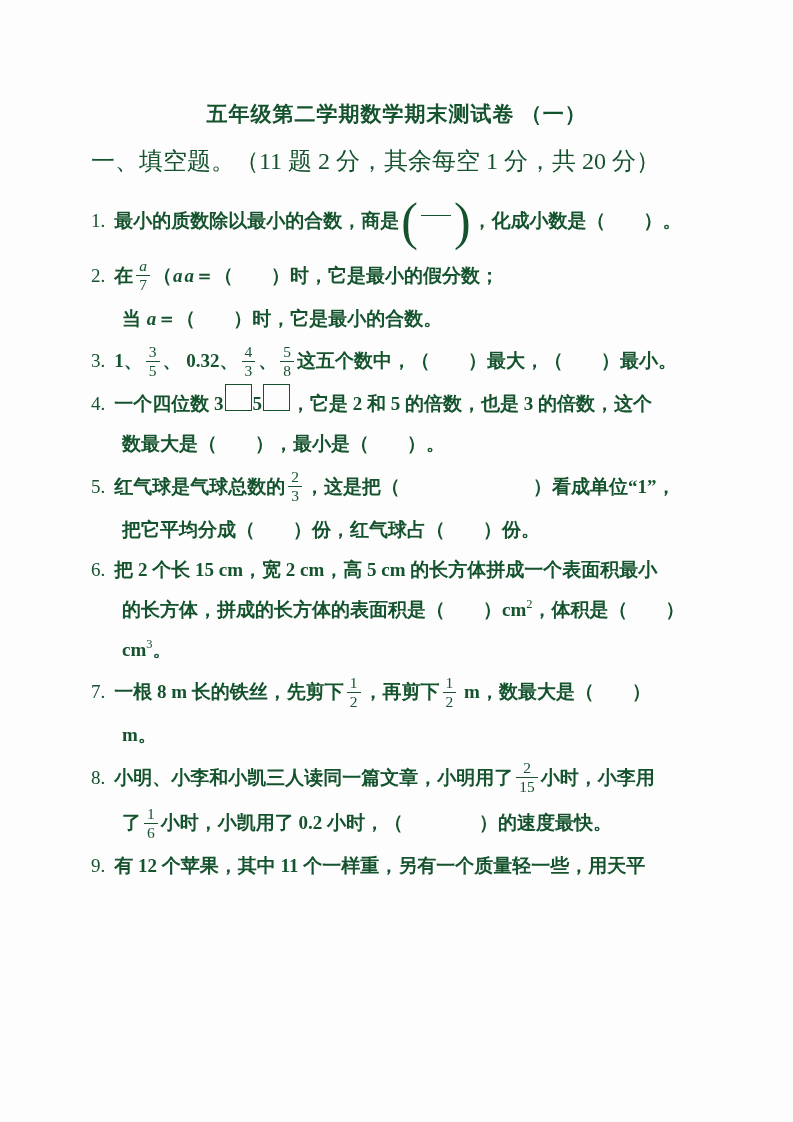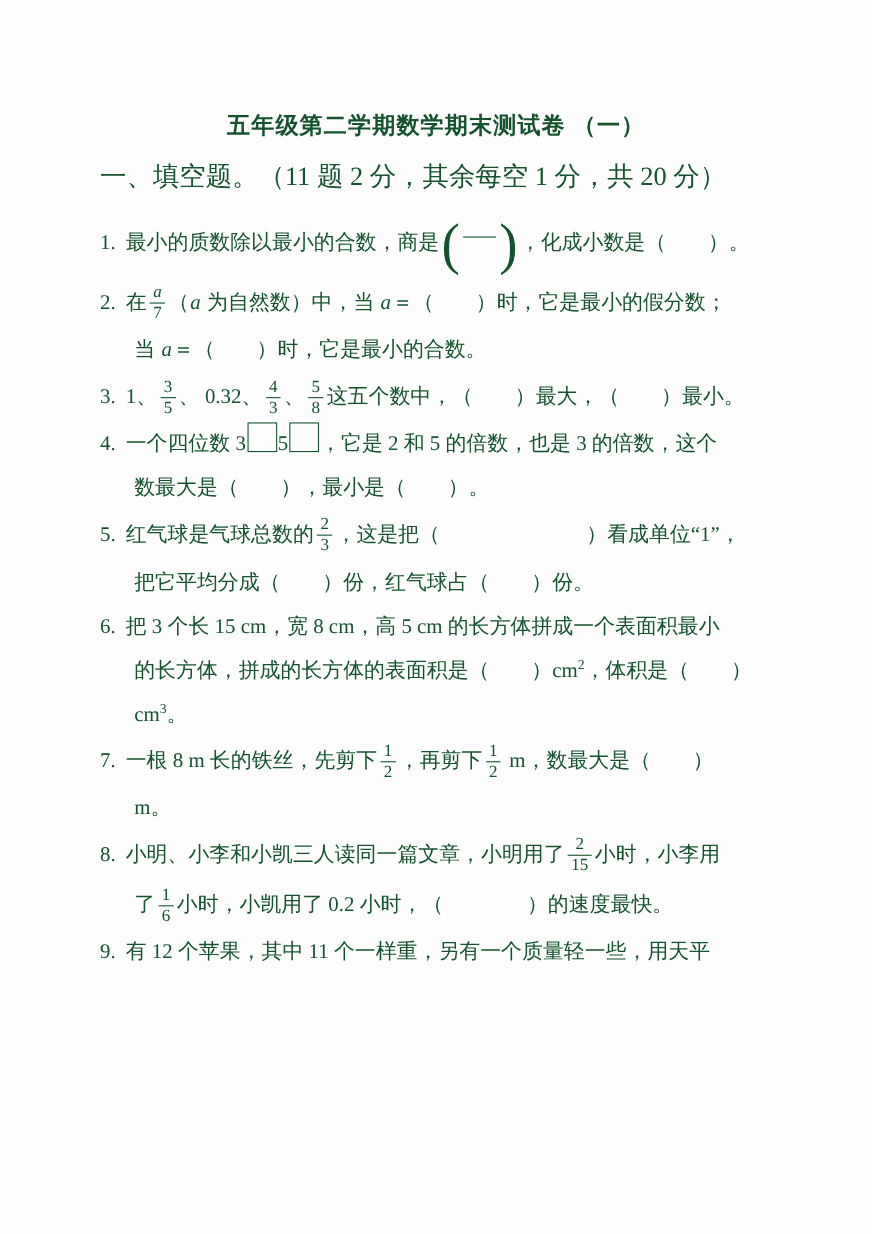--- a/index.html
+++ b/index.html
@@ -25,21 +25,21 @@
     white-space:pre;
   }
   .question{margin-bottom:4px;}
   .line{
     display:flex;align-items:center;flex-wrap:nowrap;
     font-size:19px;line-height:30px;min-height:30px;
     margin-bottom:10px;
   }
   .line.cont{padding-left:31px;}
   .qnum{white-space:pre;margin-right:9px;flex-shrink:0;}
-  .seg{white-space:pre;flex-shrink:0;}
+  .seg{white-space:pre;flex-shrink:0;font-weight:bold;}
   .var{font-style:italic;padding:0 1px;}
   .frac{
     display:inline-flex;flex-direction:column;align-items:center;
     font-size:15.5px;line-height:1.05;margin:0 3px;flex-shrink:0;
   }
   .frac .num{padding:0 3px 1px;}
   .frac .den{border-top:1.3px solid currentColor;padding:1px 3px 0;}
   .fracblank{
     display:inline-flex;align-items:center;margin:0 2px;flex-shrink:0;height:54px;
   }
@@ -84,21 +84,20 @@
         <div class="question">
           <div class="line">
             <span class="qnum">2.</span>
             <span class="seg">在</span>
             <span class="frac">
               <span class="num var">a</span>
               <span class="den">7</span>
             </span>
             <span class="seg">（</span>
             <span class="seg var">a</span>
-            <span class="seg"> 为自然数）中，当 </span>
             <span class="seg var">a</span>
             <span class="seg">＝（　　）时，它是最小的假分数；</span>
           </div>
           <div class="line cont">
             <span class="seg">当 </span>
             <span class="seg var">a</span>
             <span class="seg">＝（　　）时，它是最小的合数。</span>
           </div>
         </div>
         <div class="question">
@@ -145,21 +144,21 @@
             </span>
             <span class="seg">，这是把（　　　　　　　）看成单位“1”，</span>
           </div>
           <div class="line cont">
             <span class="seg">把它平均分成（　　）份，红气球占（　　）份。</span>
           </div>
         </div>
         <div class="question">
           <div class="line">
             <span class="qnum">6.</span>
-            <span class="seg">把 3 个长 15 cm，宽 8 cm，高 5 cm 的长方体拼成一个表面积最小</span>
+            <span class="seg">把 2 个长 15 cm，宽 2 cm，高 5 cm 的长方体拼成一个表面积最小</span>
           </div>
           <div class="line cont">
             <span class="seg">的长方体，拼成的长方体的表面积是（　　）cm</span>
             <span class="sup">2</span>
             <span class="seg">，体积是（　　）</span>
           </div>
           <div class="line cont">
             <span class="seg">cm</span>
             <span class="sup">3</span>
             <span class="seg">。</span>

